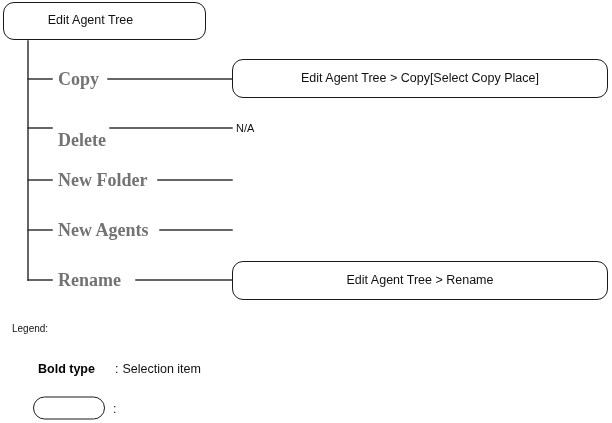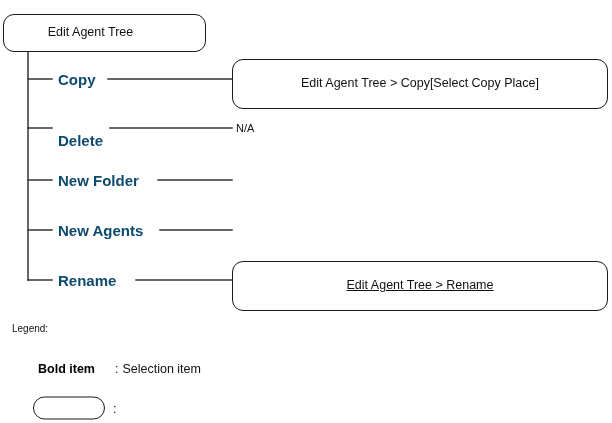--- a/index.html
+++ b/index.html
@@ -38,45 +38,46 @@
     display: flex;
     align-items: center;
     justify-content: center;
     font-size: 12.5px;
     line-height: 1.1;
     color: #111111;
     white-space: nowrap;
   }
   .win.root {
     left: 3px;
-    top: 14px;
+    top: 2px;
     width: 203px;
     height: 38px;
     justify-content: center;
     padding-right: 28px;
   }
   .win.dest {
     left: 232px;
     width: 376px;
-    height: 50px;
+    height: 39px;
   }
   .win.d-copy   { top: 59px;  }
   .win.d-folder { top: 160px; }
   .win.d-agent  { top: 211px; }
-  .win.d-rename { top: 261px; text-decoration: underline; }
+  .win.d-rename { top: 261px; }
 
   
   .sel {
     position: absolute;
-    font-size: 15px;
+    font-size: 18px;
     font-weight: bold;
-    color: #0c4a6e;
+    color: #737373;
     white-space: nowrap;
     transform: translateY(-50%);
     left: 58px;
+    font-family: Liberation Serif, serif;
   }
   .sel.r-copy    { top: 79px;  }
   .sel.r-delete  { top: 128px; margin-top: 12px; }
   .sel.r-folder  { top: 180px; }
   .sel.r-agents  { top: 230px; }
   .sel.r-rename  { top: 280px; }
 
   
   .na {
     position: absolute;
@@ -175,21 +176,21 @@
 
 
 
   <div class="win dest d-rename">
     <span>Edit Agent Tree &gt; Rename</span>
   </div>
 
   <div class="legend-title">Legend:</div>
 
   <div class="legend-row lr1">
-    <span class="legend-bold">Bold item</span>
+    <span class="legend-bold">Bold type</span>
     <span class="legend-sep">:</span>
     <span>Selection item</span>
   </div>
 
   <div class="legend-row lr2">
     <span class="legend-swatch"></span>
     <span class="legend-sep2">:</span>
   </div>
 
 </div>

